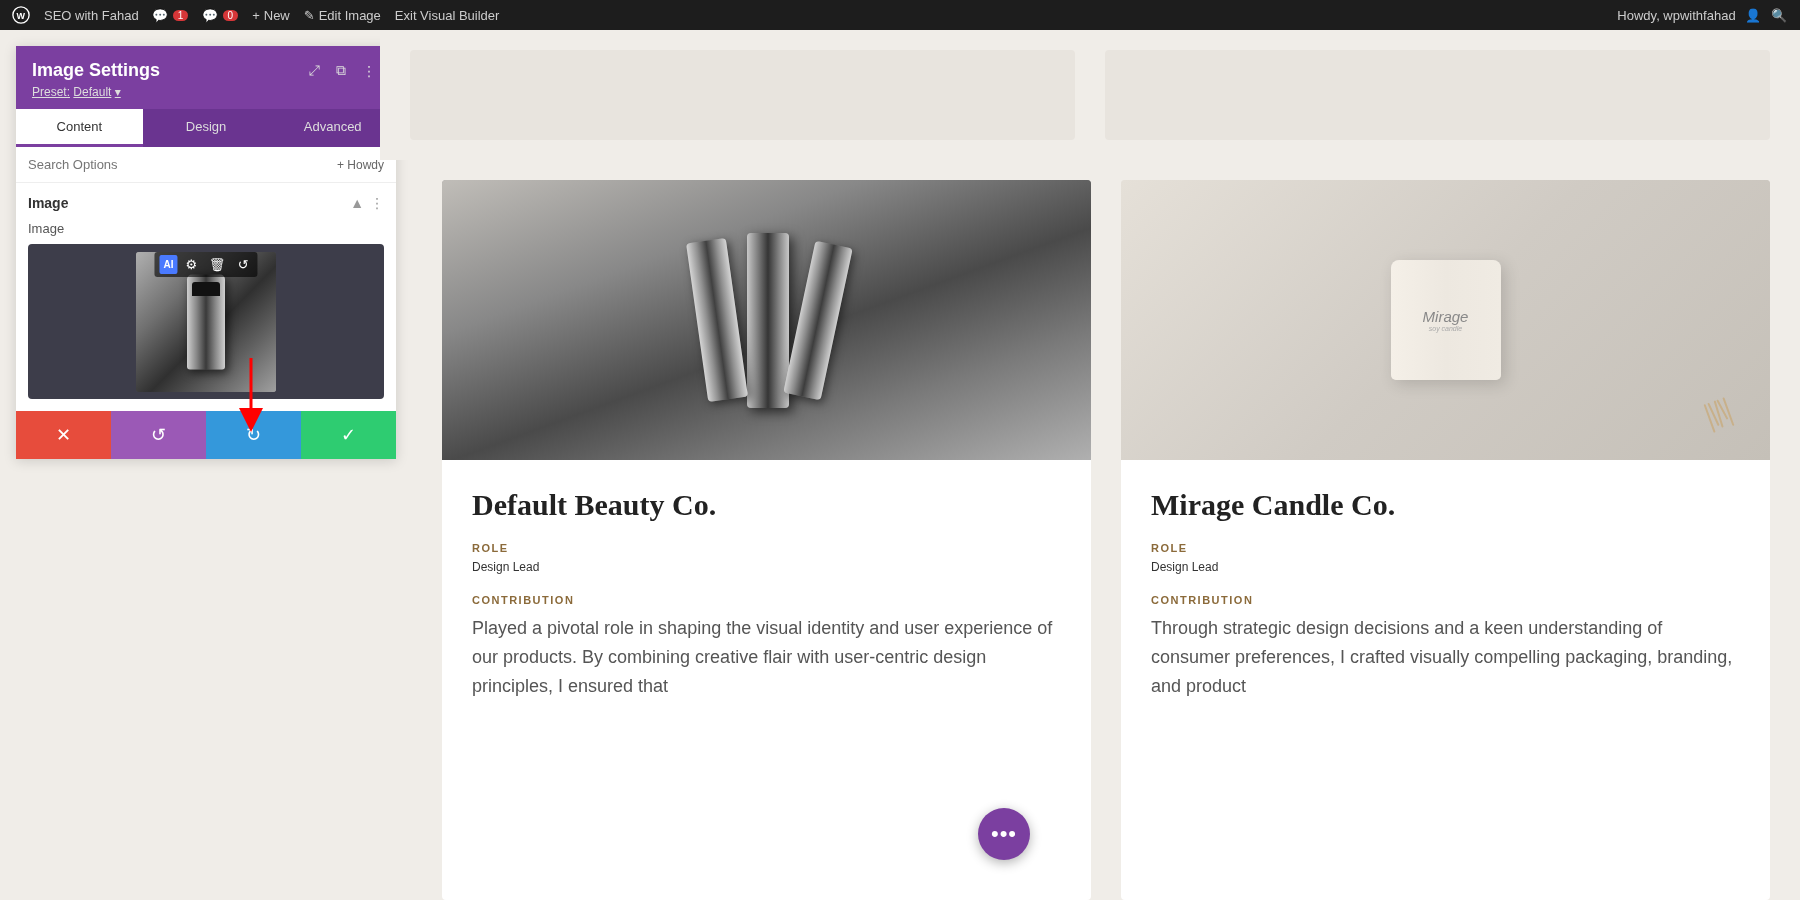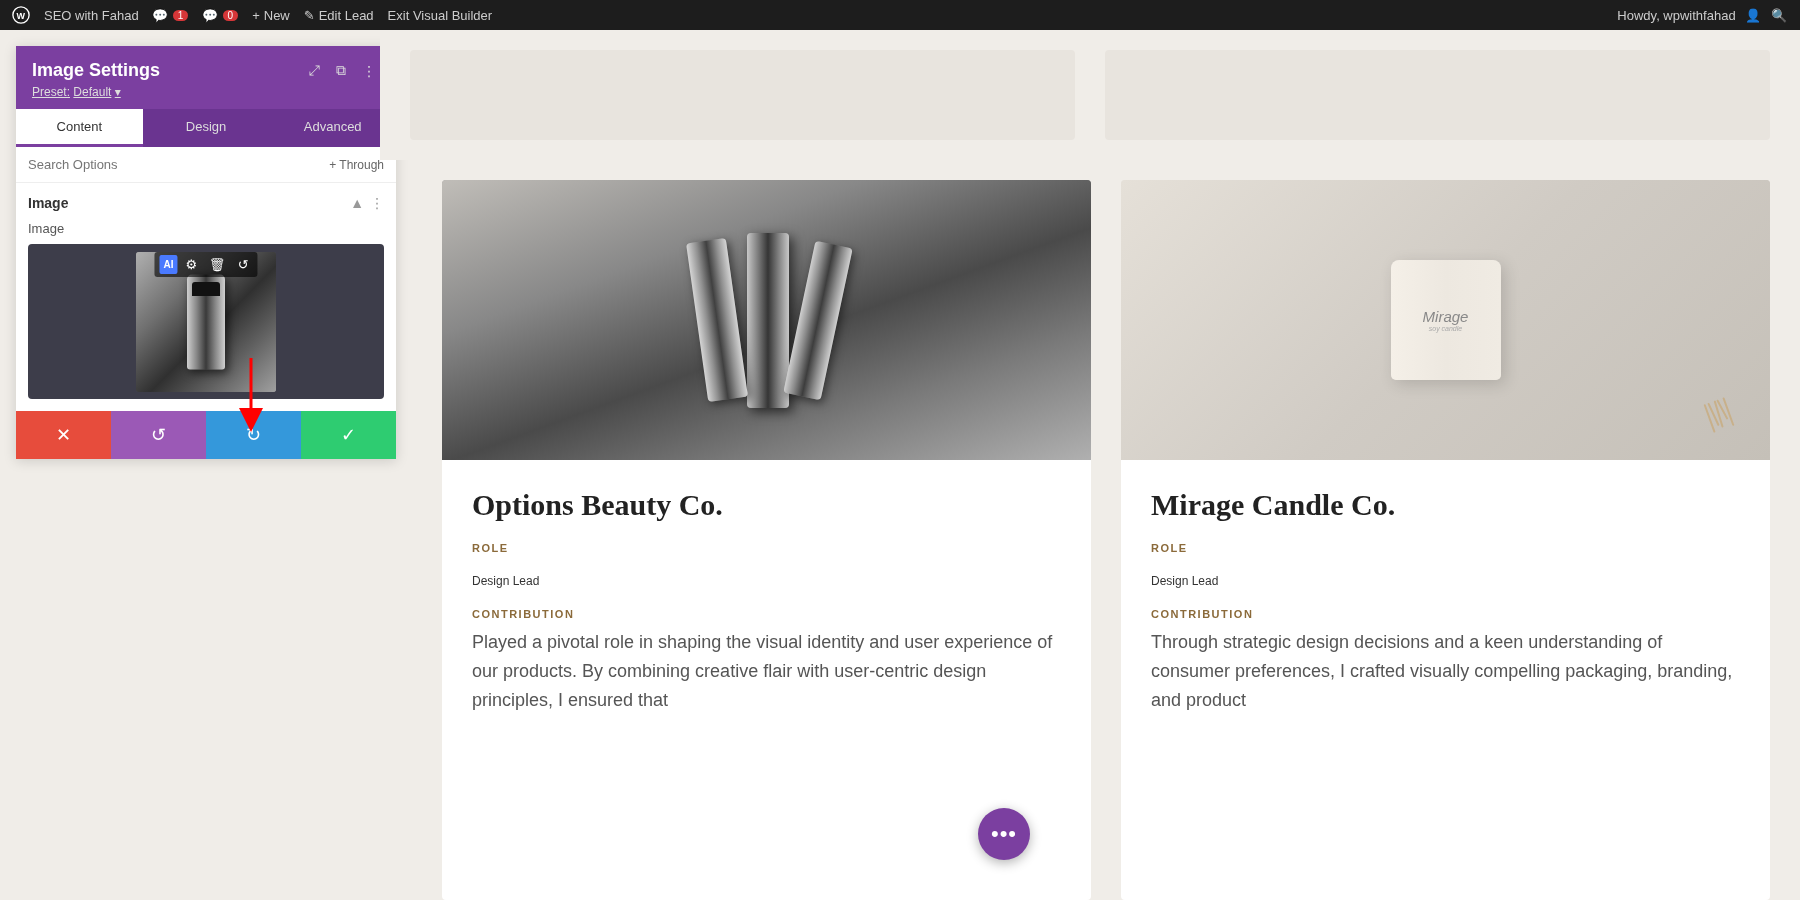--- a/index.html
+++ b/index.html
@@ -311,21 +311,21 @@
       margin-bottom: 20px;
       font-family: Georgia, serif;
     }
 
     .card-role-label {
       font-size: 11px;
       font-weight: 700;
       letter-spacing: 1.5px;
       color: #8b6a3a;
       text-transform: uppercase;
-      margin-bottom: 20px;
+      margin-bottom: 6px;
     }
 
     .card-role-value {
       font-size: 12px;
       color: #333;
       margin-bottom: 20px;
     }
 
     .card-contribution-label {
       font-size: 11px;
@@ -396,21 +396,21 @@
     <div class="admin-bar-item">
       <span>💬</span>
       <span class="count">0</span>
     </div>
     <div class="admin-bar-item">
       <span>+</span>
       <span>New</span>
     </div>
     <div class="admin-bar-item">
       <span>✎</span>
-      <span>Edit Lead</span>
+      <span>Edit Image</span>
     </div>
     <div class="admin-bar-item">
       <span>Exit Visual Builder</span>
     </div>
   </div>
   <div class="admin-bar-right">
     <div class="admin-bar-item">
       <span>Howdy, wpwithfahad</span>
     </div>
     <div class="admin-bar-item">
@@ -450,21 +450,21 @@
         <span>Design</span>
       </div>
       <div class="panel-tab">
         <span>Advanced</span>
       </div>
     </div>
 
     <div class="panel-search">
       <input type="text" placeholder="Search Options" style="">
       <button class="filter-btn">
-        <span>+ Through</span>
+        <span>+ Howdy</span>
       </button>
     </div>
 
     <div class="panel-section" style="position:relative;">
       <div class="section-header">
         <span class="section-title">Image</span>
         <div class="section-header-right">
           <span class="section-icon">▲</span>
           <span class="section-icon">⋮</span>
         </div>
@@ -528,21 +528,21 @@
           <div class="trinity-img">
             <div style="position:absolute;inset:0;background:linear-gradient(160deg,#c0bdb8 0%,#888 30%,#4a4a4a 55%,#7a7a7a 75%,#b0b0b0 100%);"></div>
             <div class="trinity-bottles">
               <div style="width:40px;height:160px;background:linear-gradient(90deg,#d5d5d5,#909090,#404040,#909090,#d5d5d5);border-radius:4px;box-shadow:3px 3px 10px rgba(0,0,0,0.5);transform:rotate(-8deg);"></div>
               <div style="width:42px;height:175px;background:linear-gradient(90deg,#c8c8c8,#808080,#353535,#808080,#c8c8c8);border-radius:4px;box-shadow:4px 4px 12px rgba(0,0,0,0.6);"></div>
               <div style="width:38px;height:155px;background:linear-gradient(90deg,#d0d0d0,#8a8a8a,#3d3d3d,#8a8a8a,#d0d0d0);border-radius:4px;box-shadow:3px 3px 10px rgba(0,0,0,0.5);transform:rotate(12deg);"></div>
             </div>
           </div>
         </div>
         <div class="card-body">
-          <div class="card-title">Options Beauty Co.</div>
+          <div class="card-title">Default Beauty Co.</div>
           <div class="card-role-label">ROLE</div>
           <div class="card-role-value">Design Lead</div>
           <div class="card-contribution-label">CONTRIBUTION</div>
           <div class="card-contribution-text">Played a pivotal role in shaping the visual identity and user experience of our products. By combining creative flair with user-centric design principles, I ensured that</div>
         </div>
       </div>
 
       <div class="portfolio-card">
         <div class="card-image-area">
           <div class="mirage-img">

